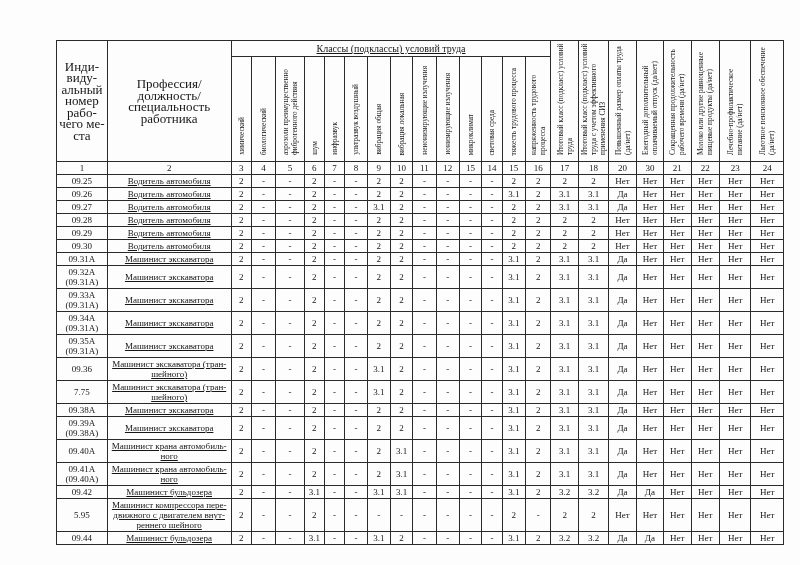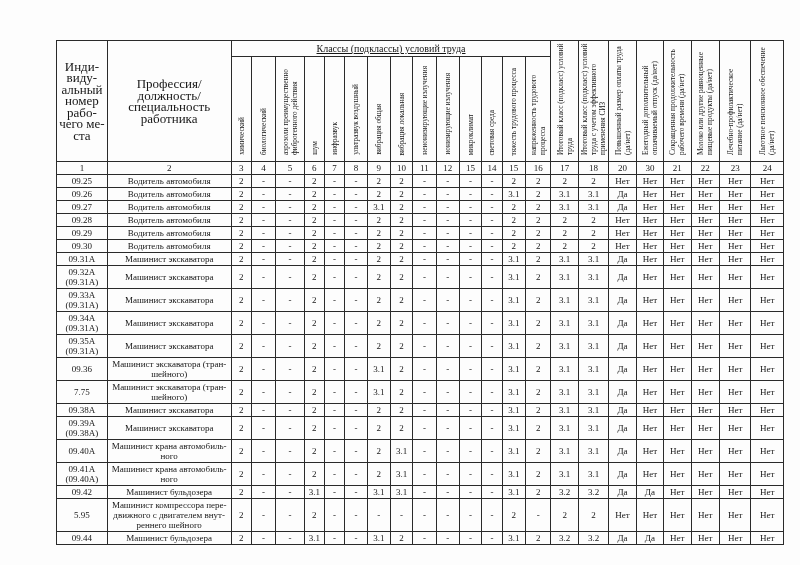--- a/index.html
+++ b/index.html
@@ -33,21 +33,21 @@
     max-height:97px;
     padding:2px 0 1px 0;
     text-align:left;
   }
   th.vcell-tall .vert{max-height:112px;}
   
   tr.numrow td{font-size:9px;height:12px;line-height:11px;}
   
   tbody td{font-size:9px;line-height:10px;padding:1px 0;}
   tbody td.numcell{white-space:pre-line;}
-  tbody td.profcell{white-space:pre-line;}
+  tbody td.profcell{white-space:pre-line;text-decoration:underline;}
 </style>
 </head>
 <body>
 
 <div class="page">
   <table class="souт">
     <colgroup>
       <col style="width:50px">
         <col style="width:122px">
       <col style="width:20px">

